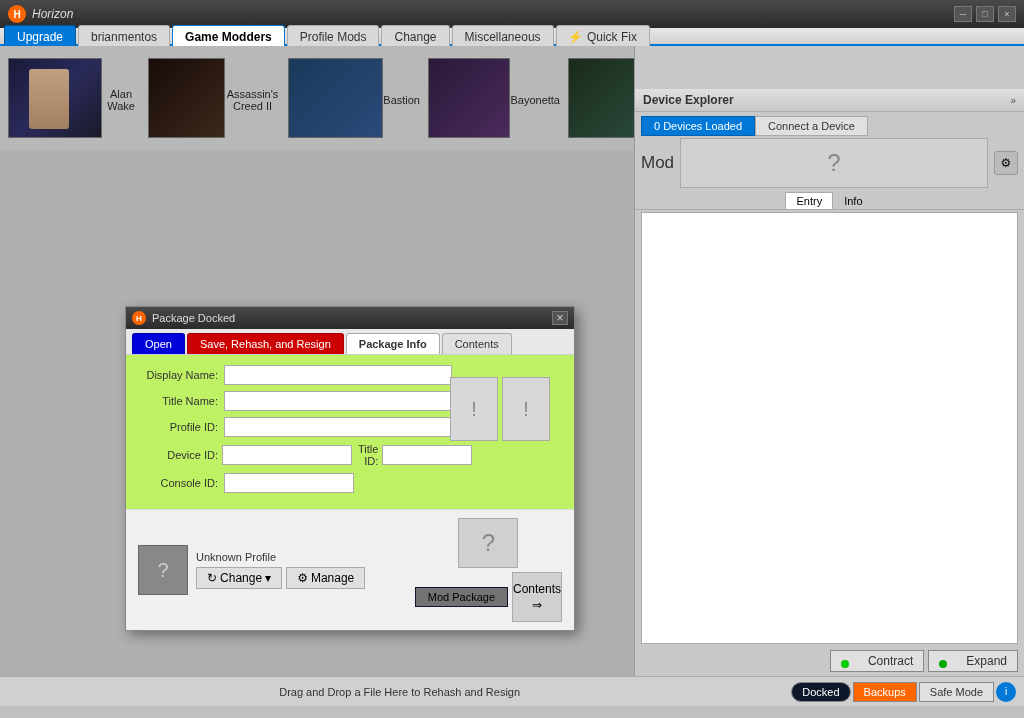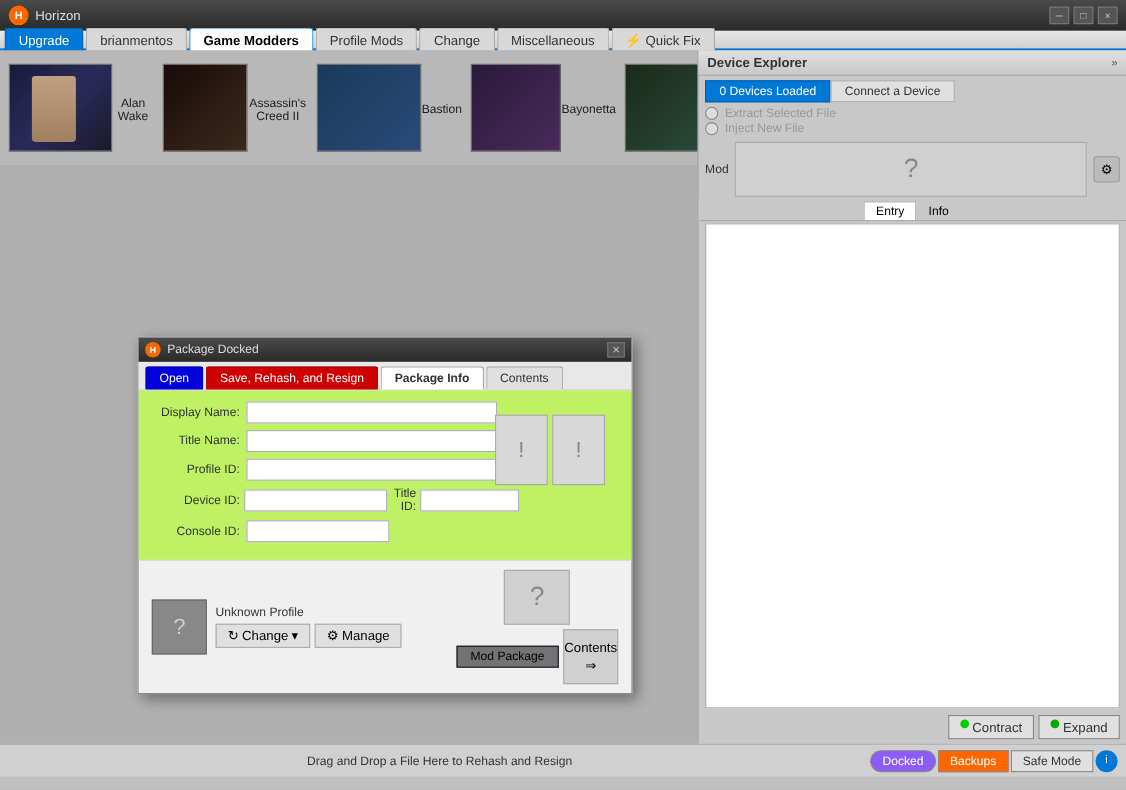--- a/index.html
+++ b/index.html
@@ -10,21 +10,21 @@
       background: linear-gradient(to bottom, #4a4a4a, #2a2a2a);
       height: 28px;
       display: flex;
       align-items: center;
       justify-content: space-between;
       padding: 0 8px;
       color: white;
     }
     .title-bar-left { display: flex; align-items: center; gap: 6px; }
     .title-bar-icon { width: 18px; height: 18px; background: #ff6600; border-radius: 50%; display: flex; align-items: center; justify-content: center; color: white; font-size: 10px; font-weight: bold; }
-    .title-bar-title { color: #ddd; font-size: 12px; }
+    .title-bar-title { color: #ddd; font-size: 12px; font-style: italic; }
     .title-bar-controls { display: flex; gap: 4px; }
     .title-ctrl { width: 18px; height: 16px; background: #555; border: 1px solid #777; display: flex; align-items: center; justify-content: center; color: #ccc; font-size: 9px; cursor: pointer; }
 
     
     .menu-bar {
       background: linear-gradient(to bottom, #e8e8e8, #d0d0d0);
       border-bottom: 2px solid #0078d7;
       display: flex;
       align-items: center;
       padding: 0 4px;
@@ -108,20 +108,21 @@
       display: flex;
       flex-direction: column;
     }
     .device-explorer-header {
       background: linear-gradient(to bottom, #e0e0e0, #c8c8c8);
       border-bottom: 1px solid #aaa;
       padding: 4px 8px;
       display: flex;
       align-items: center;
       justify-content: space-between;
+      margin-top: 43px;
     }
     .device-explorer-title { font-weight: bold; color: #333; font-size: 12px; }
     .device-explorer-expand { font-size: 10px; color: #555; cursor: pointer; }
 
     .device-tabs {
       display: flex;
       padding: 4px 6px 0 6px;
       gap: 0;
     }
     .device-tab {
@@ -159,21 +160,21 @@
     }
     .action-btn-text { color: #333; font-size: 11px; }
     .action-btn-text.disabled { color: #999; }
 
     .device-mod-row {
       display: flex;
       align-items: center;
       gap: 6px;
       padding: 2px 6px;
     }
-    .mod-label { font-size: 11px; color: #333; }
+    .mod-label { font-size: 17px; color: #333; }
     .mod-image-box {
       flex: 1;
       height: 50px;
       background: #d0d0d0;
       border: 1px solid #aaa;
       display: flex;
       align-items: center;
       justify-content: center;
       font-size: 24px;
       color: #888;
@@ -222,22 +223,22 @@
       display: flex;
       justify-content: flex-end;
       gap: 4px;
     }
     .footer-btn {
       padding: 3px 10px;
       border: 1px solid #888;
       cursor: pointer;
       font-size: 11px;
       display: flex;
-      align-items: flex-start;
-      gap: 3px;
+      align-items: flex-end;
+      gap: 19px;
     }
     .contract-btn { background: #e0e0e0; color: #333; }
     .expand-btn { background: #e0e0e0; color: #333; }
     .btn-dot-green { width: 8px; height: 8px; background: #00cc00; border-radius: 50%; display: inline-block; }
     .btn-dot-green2 { width: 8px; height: 8px; background: #00aa00; border-radius: 50%; display: inline-block; }
 
     
     .status-bar {
       background: #d0d0d0;
       border-top: 1px solid #aaa;
@@ -248,21 +249,21 @@
       padding: 0 8px;
     }
     .status-text { font-size: 11px; color: #333; flex: 1; text-align: center; }
     .status-right { display: flex; gap: 2px; }
     .status-btn {
       padding: 3px 10px;
       border: 1px solid #888;
       cursor: pointer;
       font-size: 11px;
     }
-    .status-docked { background: #8b5cf6; color: white; border-radius: 10px; }
+    .status-docked { background: #0f172a; color: white; border-radius: 10px; }
     .status-backups { background: #ff6600; color: white; }
     .status-safemode { background: #e0e0e0; color: #333; }
     .status-icon { width: 20px; height: 20px; background: #0078d7; border-radius: 50%; display: flex; align-items: center; justify-content: center; color: white; font-size: 10px; cursor: pointer; }
 
     
     .dialog-overlay {
       position: absolute;
       left: 125px;
       top: 260px;
       width: 450px;
@@ -581,30 +582,20 @@
 
   <div class="right-panel">
     <div class="device-explorer-header">
       <span class="device-explorer-title">Device Explorer</span>
       <span class="device-explorer-expand">»</span>
     </div>
     <div class="device-tabs">
       <div class="device-tab active">0 Devices Loaded</div>
       <div class="device-tab inactive">Connect a Device</div>
     </div>
-    <div class="device-actions">
-      <div class="device-action-row">
-        <div class="action-radio"></div>
-        <span class="action-btn-text disabled">Extract Selected File</span>
-      </div>
-      <div class="device-action-row">
-        <div class="action-radio"></div>
-        <span class="action-btn-text disabled">Inject New File</span>
-      </div>
-    </div>
     <div class="device-mod-row">
       <span class="mod-label">Mod</span>
       <div class="mod-image-box">?</div>
       <div class="mod-gear">⚙</div>
     </div>
     <div class="entry-info-tabs">
       <div class="entry-tab active">Entry</div>
       <div class="entry-tab">Info</div>
     </div>
     <div class="device-content-area"></div>

